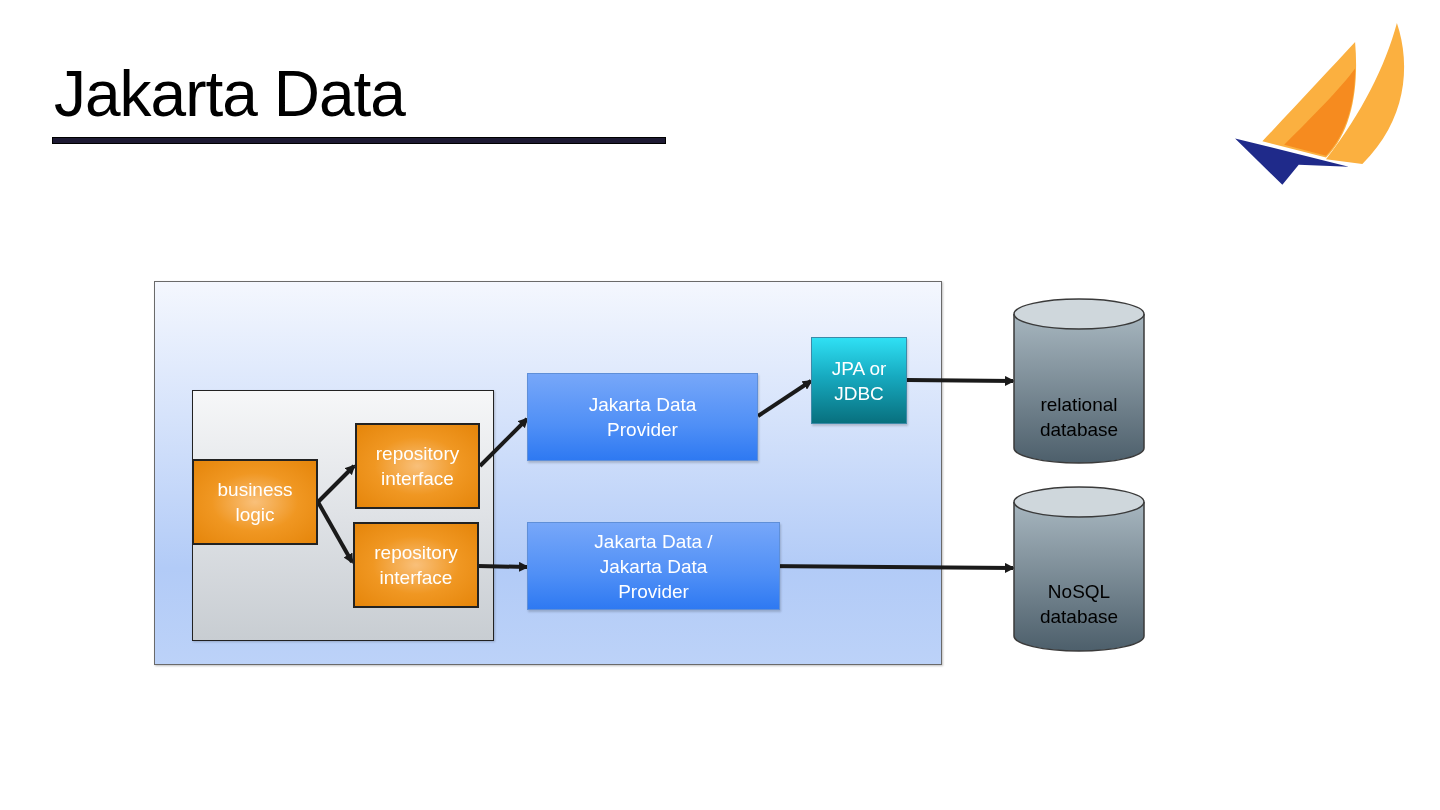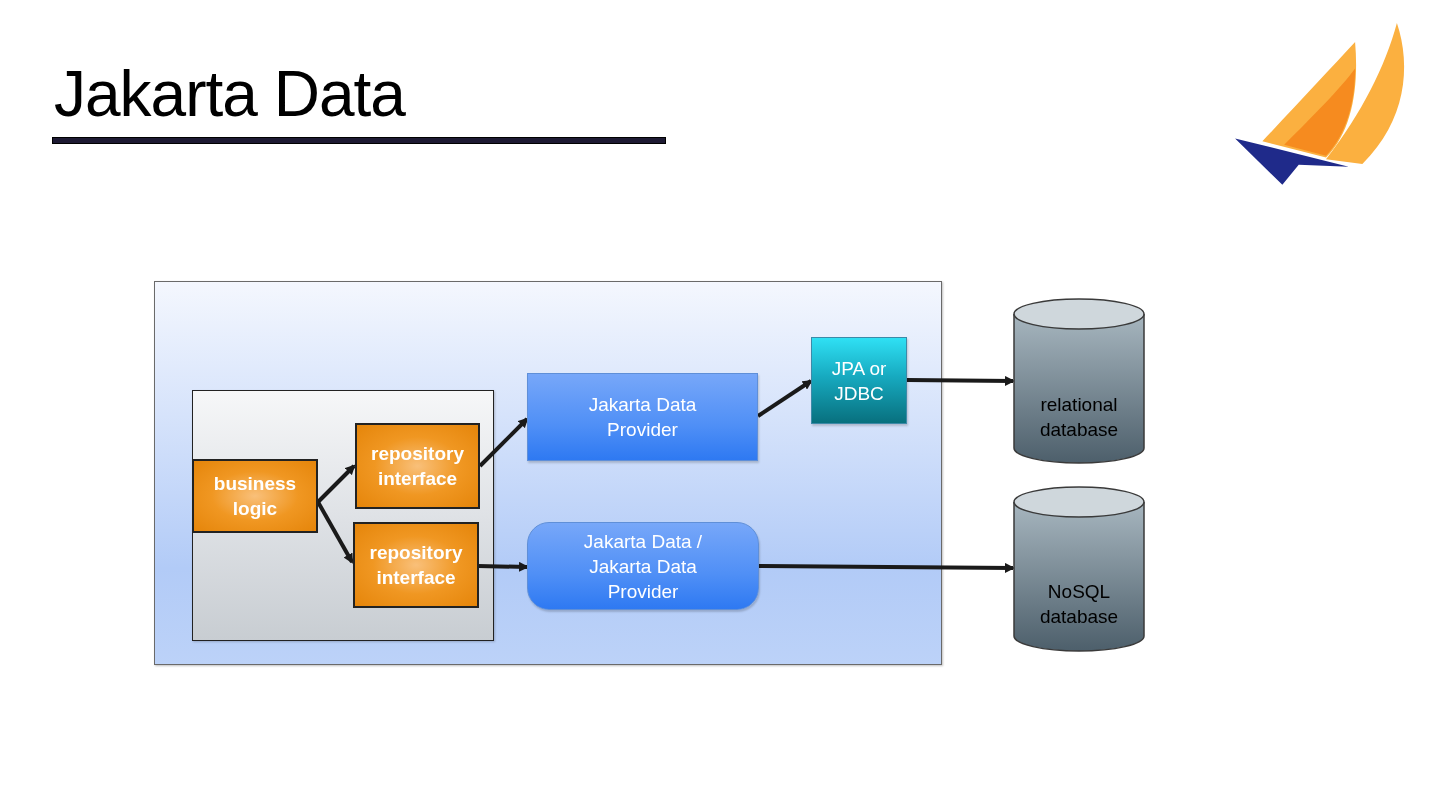--- a/index.html
+++ b/index.html
@@ -31,21 +31,20 @@
     box-shadow: 1px 1px 2px rgba(0,0,0,0.2);
   }
   .node {
     position: absolute; box-sizing: border-box;
     display: flex; align-items: center; justify-content: center; text-align: center;
     color: #ffffff; font-size: 19px; line-height: 25px;
   }
   .orange {
     border: 2px solid #222;
     background: radial-gradient(ellipse at center, #f9c07a 0%, #f09722 50%, #e5850a 100%);
-    font-weight: bold;
   }
   .blue {
     border: 1px solid #5f8fd8;
     background: linear-gradient(to bottom, #77a7f9 0%, #4f8ff6 60%, #2e79f2 100%);
     box-shadow: 1px 2px 2px rgba(0,0,0,0.18);
   }
   .teal {
     border: 1px solid #3d8aa8;
     background: linear-gradient(to bottom, #2fe0f4 0%, #17aac0 45%, #08707e 100%);
     box-shadow: 1px 2px 2px rgba(0,0,0,0.18);
@@ -82,21 +81,21 @@
   </defs>
   <line x1="318" y1="502" x2="354" y2="466" stroke="#1a1a1a" stroke-width="4" marker-end="url(#ah)"></line>
   <line x1="318" y1="502" x2="352" y2="562" stroke="#1a1a1a" stroke-width="4" marker-end="url(#ah)"></line>
   <line x1="480" y1="466" x2="527" y2="419" stroke="#1a1a1a" stroke-width="4" marker-end="url(#ah)"></line>
   <line x1="478" y1="566" x2="527" y2="567" stroke="#1a1a1a" stroke-width="4" marker-end="url(#ah)"></line>
   <line x1="758" y1="416" x2="811" y2="381" stroke="#1a1a1a" stroke-width="4" marker-end="url(#ah)"></line>
   <line x1="907" y1="380" x2="1013" y2="381" stroke="#1a1a1a" stroke-width="4" marker-end="url(#ah)"></line>
   <line x1="758" y1="566" x2="1013" y2="568" stroke="#1a1a1a" stroke-width="4" marker-end="url(#ah)"></line>
 </svg>
 
-<div class="node orange" style="left:192px; top:459px; width:126px; height:74px;">
+<div class="node orange" style="left:192px; top:459px; width:126px; height:86px;">
   <div>
     <div>business</div>
     <div>logic</div>
   </div>
 </div>
 
 <div class="node orange" style="left:355px; top:423px; width:125px; height:86px;">
   <div>
     <div>repository</div>
     <div>interface</div>
@@ -110,21 +109,21 @@
   </div>
 </div>
 
 <div class="node blue" style="left:527px; top:373px; width:231px; height:88px;">
   <div>
     <div>Jakarta Data</div>
     <div>Provider</div>
   </div>
 </div>
 
-<div class="node blue" style="left:527px; top:522px; width:232px; height:88px;border-radius:22px;">
+<div class="node blue" style="left:527px; top:522px; width:253px; height:88px;">
   <div>
     <div>Jakarta Data /</div>
     <div>Jakarta Data</div>
     <div>Provider</div>
   </div>
 </div>
 
 <div class="node teal" style="left:811px; top:337px; width:96px; height:87px;">
   <div>
     <div>JPA or</div>

